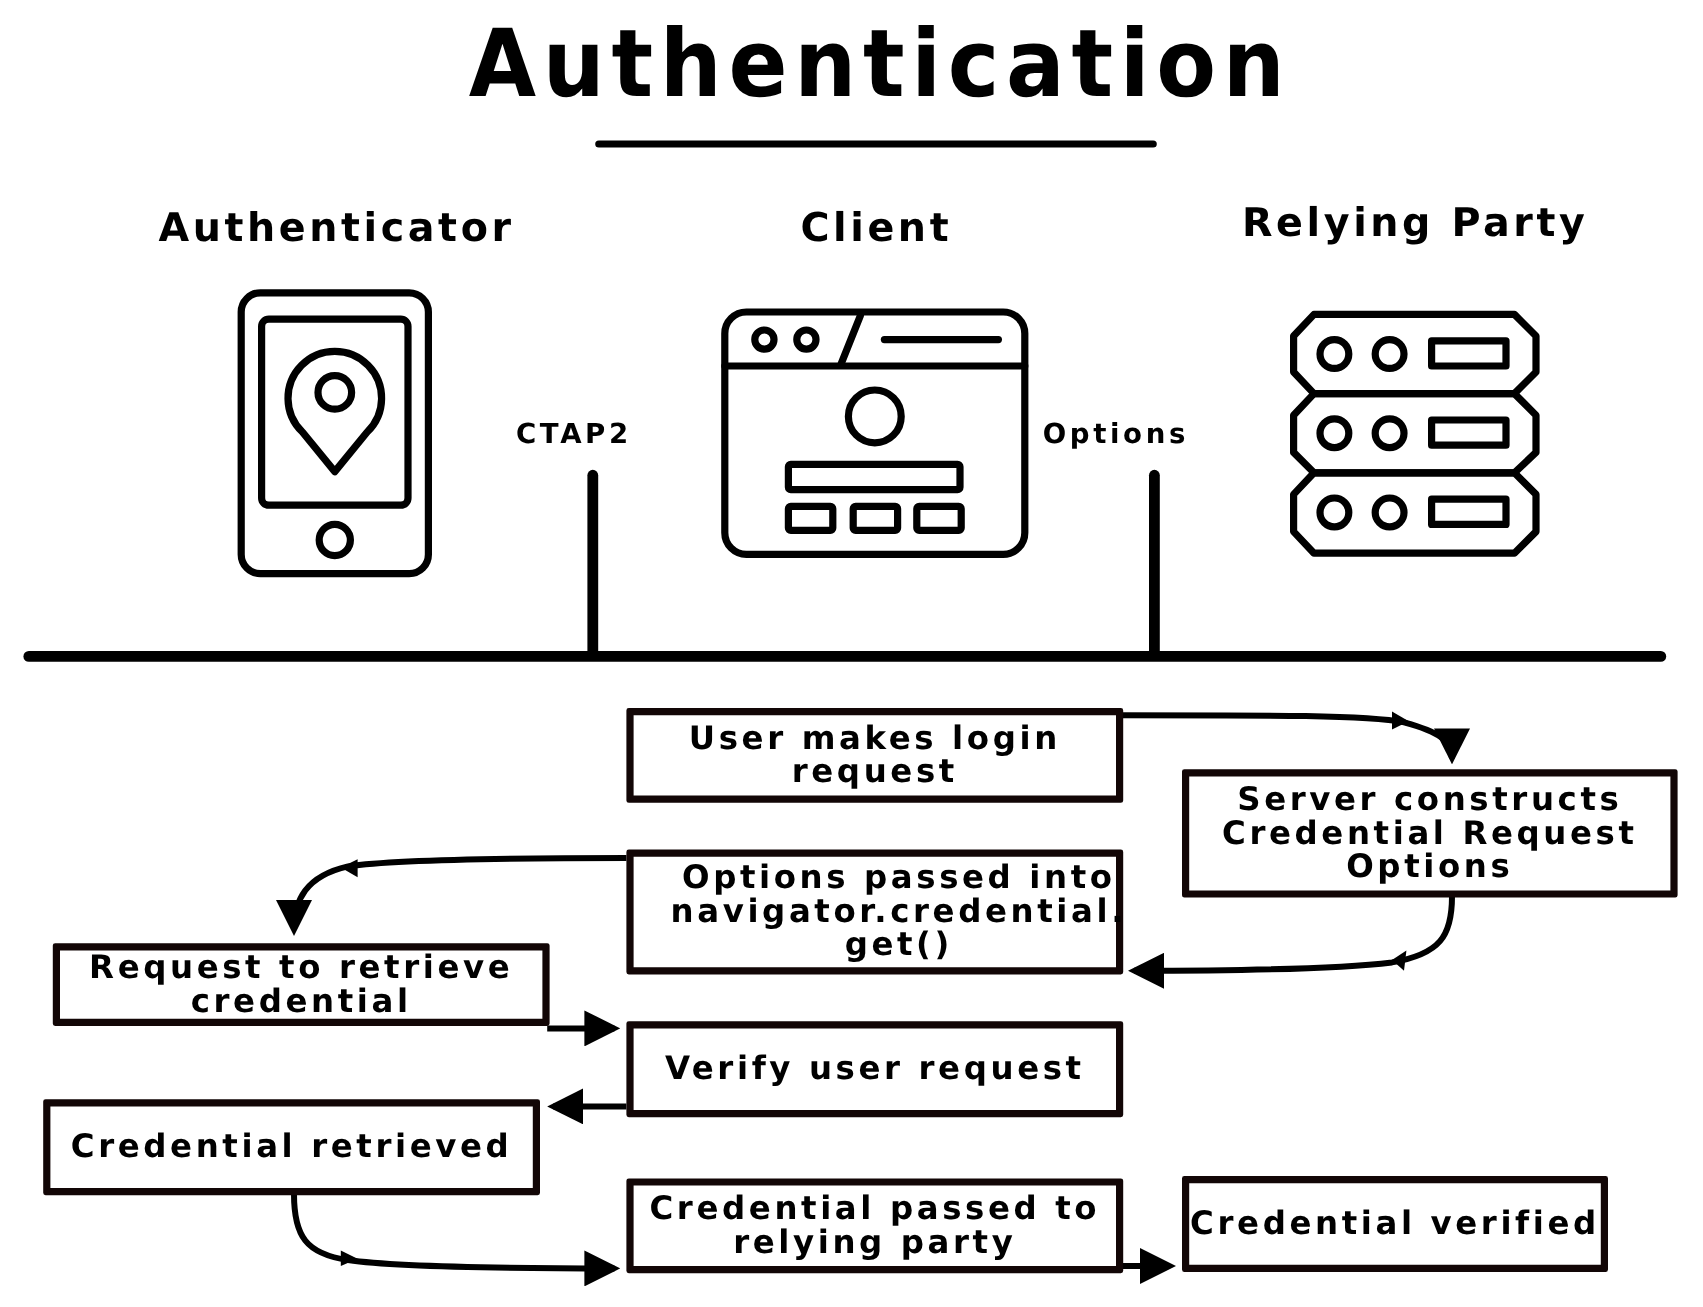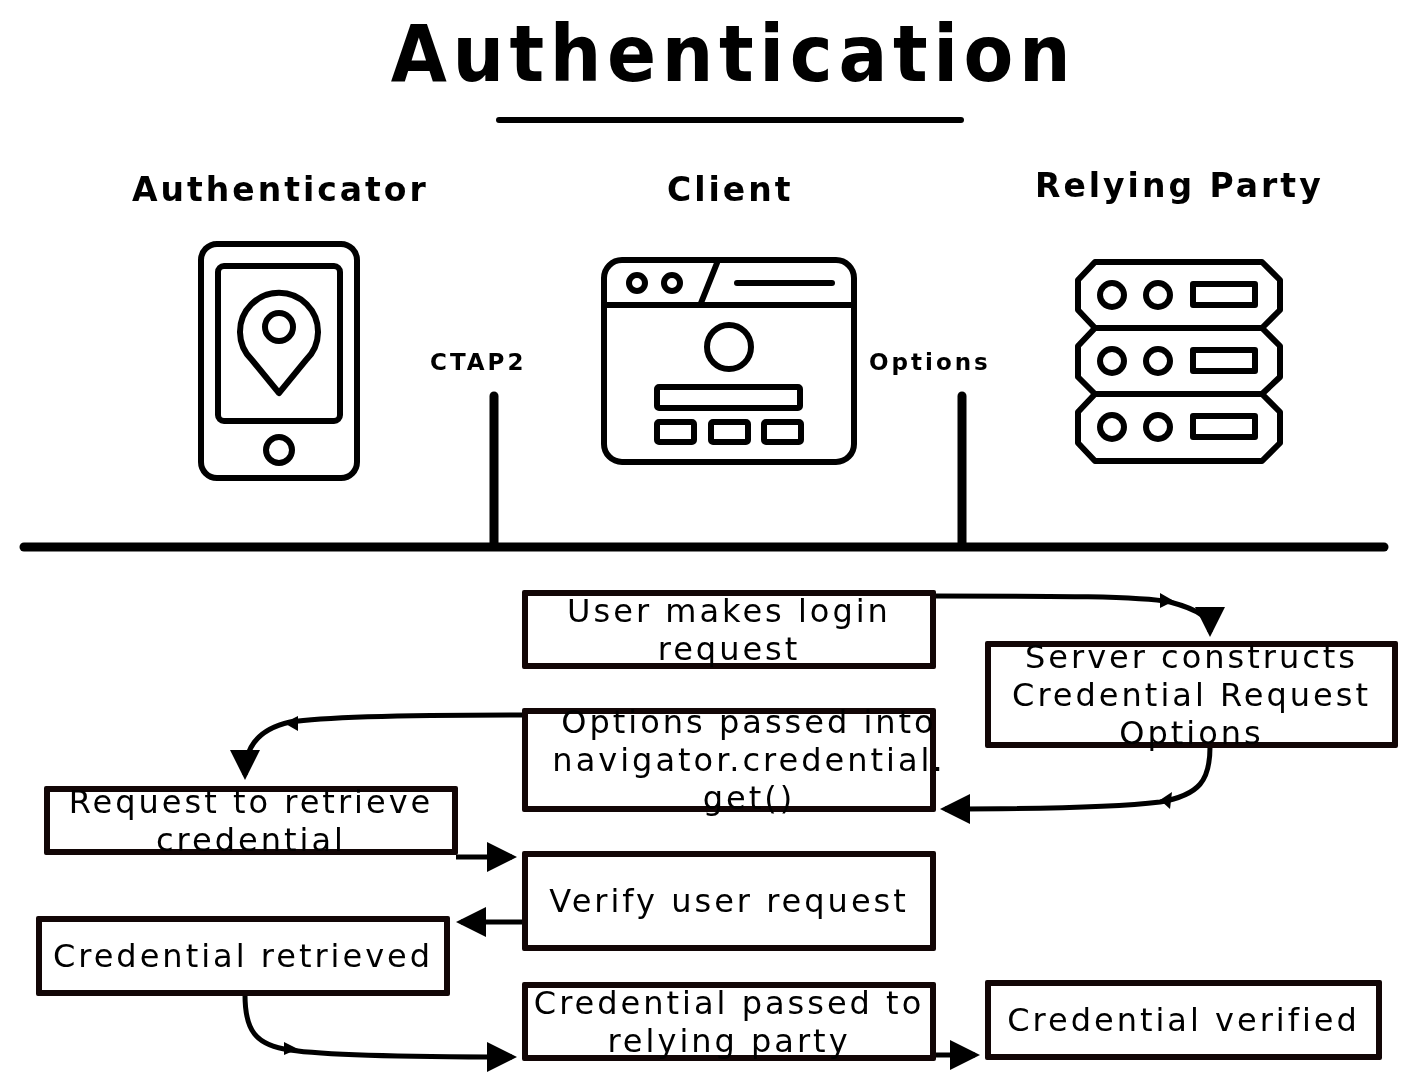--- a/index.html
+++ b/index.html
@@ -3,21 +3,21 @@
 <meta charset="utf-8">
 <style>
   html, body { margin: 0; padding: 0; background: #ffffff; }
   body { width: 1419px; height: 1089px; position: relative; overflow: hidden; font-family: "DejaVu Sans", sans-serif; color: #000; }
   .abs { position: absolute; }
   .title { left: 0; width: 1467px; top: 8px; text-align: center; font-size: 78px; font-weight: bold; letter-spacing: 6px; line-height: 92px; transform: scaleX(0.93); transform-origin: 733px 0; }
   .actor-label { font-size: 33px; font-weight: bold; letter-spacing: 3px; white-space: nowrap; line-height: 40px; }
   .proto-label { font-size: 23px; font-weight: bold; letter-spacing: 3px; white-space: nowrap; line-height: 40px; }
   svg.layer { position: absolute; left: 0; top: 0; }
   .box { position: absolute; box-sizing: border-box; border: 6px solid #120606; background: #fff; display: flex; align-items: center; justify-content: center; text-align: center; border-radius: 2px; }
-  .box span { font-size: 32px; font-weight: normal; letter-spacing: 3px; line-height: 38px; white-space: pre-line; }
+  .box span { font-size: 27px; font-weight: bold; letter-spacing: 3px; line-height: 28px; white-space: pre-line; }
 </style>
 </head>
 <body>
 
 <div class="abs title">Authentication</div>
 <svg class="layer" width="1419" height="1089">
   <line x1="499" y1="120" x2="961" y2="120" stroke="#000" stroke-width="6" stroke-linecap="round"></line>
 </svg>
 
 <div class="abs actor-label" style="left:132px; top:170px;">Authenticator</div>
@@ -111,25 +111,25 @@
 </div>
 <div class="box" style="left:522px; top:708px; width:414px; height:104px;padding-left:40px;">
   <span>Options passed into
 navigator.credential.
 get()</span>
 </div>
 <div class="box" style="left:44px; top:786px; width:414px; height:69px;">
   <span>Request to retrieve
 credential</span>
 </div>
-<div class="box" style="left:522px; top:851px; width:414px; height:100px;">
+<div class="box" style="left:522px; top:851px; width:414px; height:80px;">
   <span>Verify user request</span>
 </div>
 <div class="box" style="left:36px; top:916px; width:414px; height:80px;">
   <span>Credential retrieved</span>
 </div>
 <div class="box" style="left:522px; top:982px; width:414px; height:79px;">
   <span>Credential passed to
 relying party</span>
 </div>
-<div class="box" style="left:985px; top:980px; width:397px; height:80px;">
+<div class="box" style="left:985px; top:980px; width:355px; height:80px;">
   <span>Credential verified</span>
 </div>
 
 </body></html>

